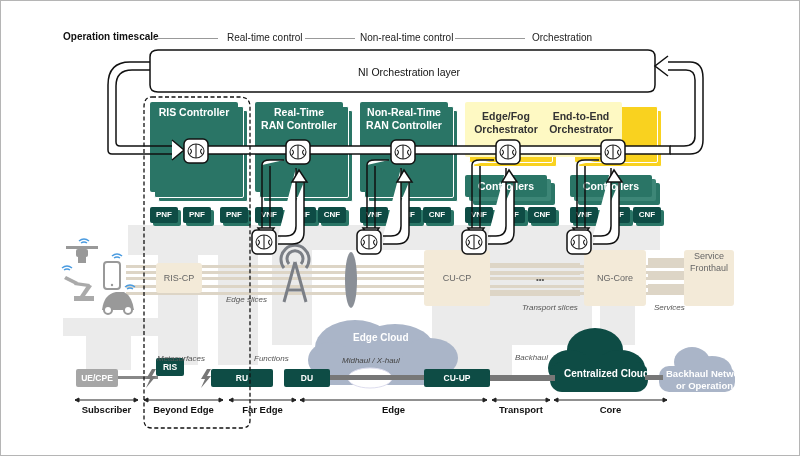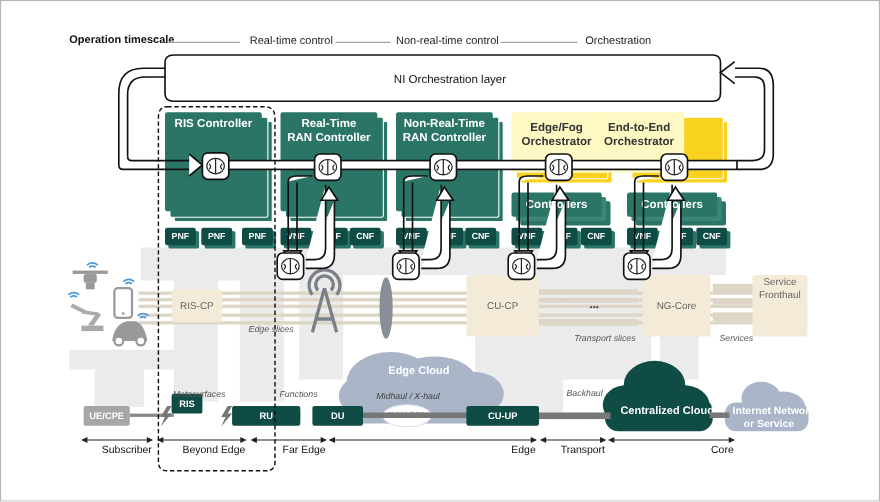--- a/index.html
+++ b/index.html
@@ -10,21 +10,21 @@
   .ts-label{font-size:10px;font-weight:bold;color:#111;}
   .ts-item{font-size:10px;color:#222;}
   .pillar{position:absolute;background:#ebebeb;}
   .ctrl{position:absolute;background:#2a7566;color:#fff;font-weight:bold;font-size:10.5px;text-align:center;line-height:13px;padding-top:4px;box-sizing:border-box;border-radius:2px;}
   .ctrl-shadow{position:absolute;border-radius:2px;}
   .orch{position:absolute;background:#fef9c3;color:#333;font-weight:bold;font-size:10.5px;text-align:center;line-height:13px;padding-top:8px;box-sizing:border-box;border-radius:2px;}
   .nf{position:absolute;width:28px;height:16px;background:#0e4c45;color:#fff;font-weight:bold;font-size:8px;text-align:center;line-height:16px;border-radius:2px;box-shadow:3px 3px 0 #2a7566;}
   .ctrlbar{position:absolute;height:22px;background:#2a7566;color:#fff;font-weight:bold;font-size:10.5px;text-align:center;line-height:22px;border-radius:2px;box-shadow:4px 4px 0 #3d8677, 8px 8px 0 #2a7566;}
   .beige{position:absolute;background:#f3ead8;color:#666;font-size:9px;text-align:center;border-radius:3px;}
   .dk{position:absolute;height:18px;background:#0e4c45;color:#fff;font-weight:bold;font-size:8.5px;text-align:center;line-height:18px;border-radius:2px;}
-  .zone{position:absolute;font-size:9.5px;font-weight:normal;color:#111;text-align:right;}
+  .zone{position:absolute;font-size:9.5px;font-weight:bold;color:#111;text-align:center;}
   .it{position:absolute;font-size:8px;font-style:italic;color:#555;white-space:nowrap;}
   svg{position:absolute;left:0;top:0;}
 </style>
 </head>
 <body>
 
 <div class="frame"></div>
 
 <div class="pillar" style="left:128px;top:225px;width:110px;height:30px;"></div>
 <div class="pillar" style="left:158px;top:225px;width:40px;height:140px;"></div>
@@ -193,22 +193,22 @@
     <ellipse cx="692" cy="362" rx="18" ry="15"></ellipse>
     <ellipse cx="712" cy="370" rx="20" ry="14"></ellipse>
     <rect x="659" y="366" width="76" height="26" rx="10"></rect>
   </g>
 </svg>
 
 <div class="t" style="left:353px;top:332px;font-size:10px;color:#fff;font-weight:bold;">Edge Cloud</div>
 <div class="it" style="left:342px;top:356px;color:#444;">Midhaul / X-haul</div>
 <div class="t" style="left:353px;top:373px;font-size:8px;color:#778;">RAN SDN</div>
 <div class="t" style="left:564px;top:368px;font-size:10px;color:#fff;font-weight:bold;">Centralized Cloud</div>
-<div class="t" style="left:666px;top:368px;font-size:9.5px;color:#fff;font-weight:bold;">Internet Network</div>
-<div class="t" style="left:676px;top:380px;font-size:9.5px;color:#fff;font-weight:bold;">or Service</div>
+<div class="t" style="left:666px;top:368px;font-size:9.5px;color:#fff;font-weight:bold;">Backhaul Network</div>
+<div class="t" style="left:676px;top:380px;font-size:9.5px;color:#fff;font-weight:bold;">or Operation</div>
 
 <svg width="800" height="456">
   <rect x="118" y="376" width="40" height="3" fill="#888"></rect>
   <rect x="255" y="376" width="18" height="4" fill="#888"></rect>
   <rect x="320" y="375" width="110" height="5" fill="#777"></rect>
   <rect x="490" y="375" width="65" height="6" fill="#777"></rect>
   <rect x="645" y="375" width="18" height="5" fill="#777"></rect>
   <g fill="#777">
     <path d="M152 369 L146 379 L150 379 L146 388 L156 376 L152 376 L156 369Z"></path>
     <path d="M207 369 L201 379 L205 379 L201 388 L211 376 L207 376 L211 369Z"></path>

